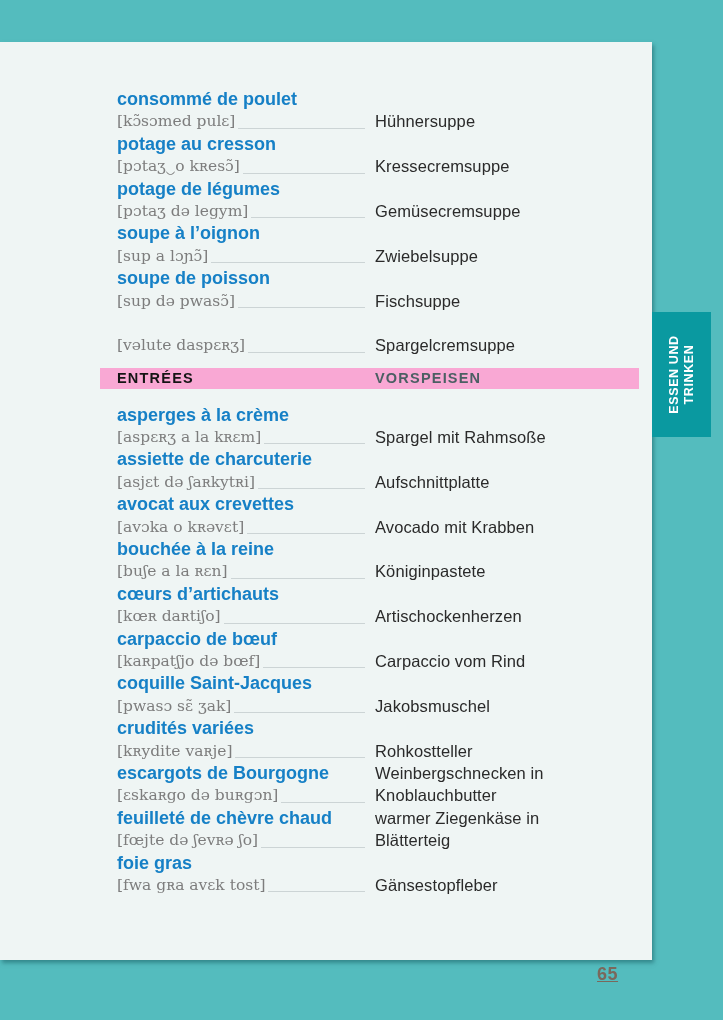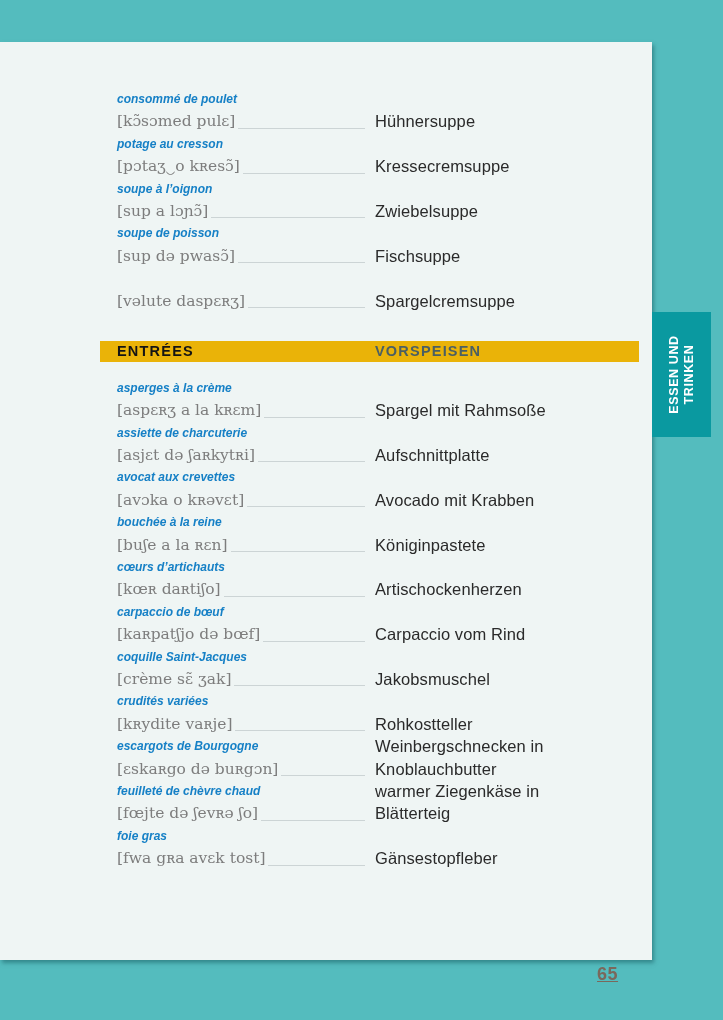--- a/index.html
+++ b/index.html
@@ -18,22 +18,22 @@
     position:absolute;left:117px;top:46px;width:521px;
   }
   
   .entry{
     display:grid;
     grid-template-columns:258px 1fr;
     grid-template-rows:22.4px 22.4px;
   }
   .term{
     grid-column:1;grid-row:1;
-    font-style:italic;font-weight:bold;
-    font-size:12px;line-height:22.4px;
+    font-weight:bold;
+    font-size:18px;line-height:22.4px;
     color:#1680c6;
     white-space:nowrap;
   }
   .ipa-row{
     grid-column:1;grid-row:2;
     display:flex;align-items:baseline;
   }
   .ipa{
     font-family:"DejaVu Serif",serif;
     font-size:15.5px;line-height:22.4px;
@@ -48,23 +48,23 @@
   .de1{grid-column:2;grid-row:1;}
   .de2{grid-column:2;grid-row:2;}
   .de1,.de2{
     font-size:16.5px;line-height:22.4px;
     color:#2a2a2a;letter-spacing:.1px;
     white-space:nowrap;
   }
   
   .section-bar{
     box-sizing:border-box;
-    width:539px;margin:29px 0 15px -17px;
+    width:539px;margin:11px 0 15px -17px;
     padding:0 0 0 17px;height:21px;
-    background:#eab308;
+    background:#f9a8d4;
     display:grid;grid-template-columns:258px 1fr;
     align-items:center;
   }
   .section-bar .fr{
     font-weight:bold;font-size:14.5px;letter-spacing:1.2px;color:#141414;
   }
   .section-bar .de{
     font-weight:bold;font-size:14.5px;letter-spacing:1.2px;color:#4b5f63;
   }
   
@@ -107,20 +107,29 @@
   <div class="entry">
     <div class="term">potage au cresson</div>
     <div class="ipa-row">
       <span class="ipa">[pɔtaʒ‿o kʀesɔ̃]</span>
       <span class="leader"></span>
     </div>
     <div class="de1"></div>
     <div class="de2">Kressecremsuppe</div>
   </div>
 
+  <div class="entry">
+    <div class="term">potage de légumes</div>
+    <div class="ipa-row">
+      <span class="ipa">[pɔtaʒ də legym]</span>
+      <span class="leader"></span>
+    </div>
+    <div class="de1"></div>
+    <div class="de2">Gemüsecremsuppe</div>
+  </div>
 
   <div class="entry">
     <div class="term">soupe à l’oignon</div>
     <div class="ipa-row">
       <span class="ipa">[sup a lɔɲɔ̃]</span>
       <span class="leader"></span>
     </div>
     <div class="de1"></div>
     <div class="de2">Zwiebelsuppe</div>
   </div>
@@ -208,21 +217,21 @@
       <span class="ipa">[kaʀpatʃjo də bœf]</span>
       <span class="leader"></span>
     </div>
     <div class="de1"></div>
     <div class="de2">Carpaccio vom Rind</div>
   </div>
 
   <div class="entry">
     <div class="term">coquille Saint-Jacques</div>
     <div class="ipa-row">
-      <span class="ipa">[crème sɛ̃ ʒak]</span>
+      <span class="ipa">[pwasɔ sɛ̃ ʒak]</span>
       <span class="leader"></span>
     </div>
     <div class="de1"></div>
     <div class="de2">Jakobsmuschel</div>
   </div>
 
   <div class="entry">
     <div class="term">crudités variées</div>
     <div class="ipa-row">
       <span class="ipa">[kʀydite vaʀje]</span>

